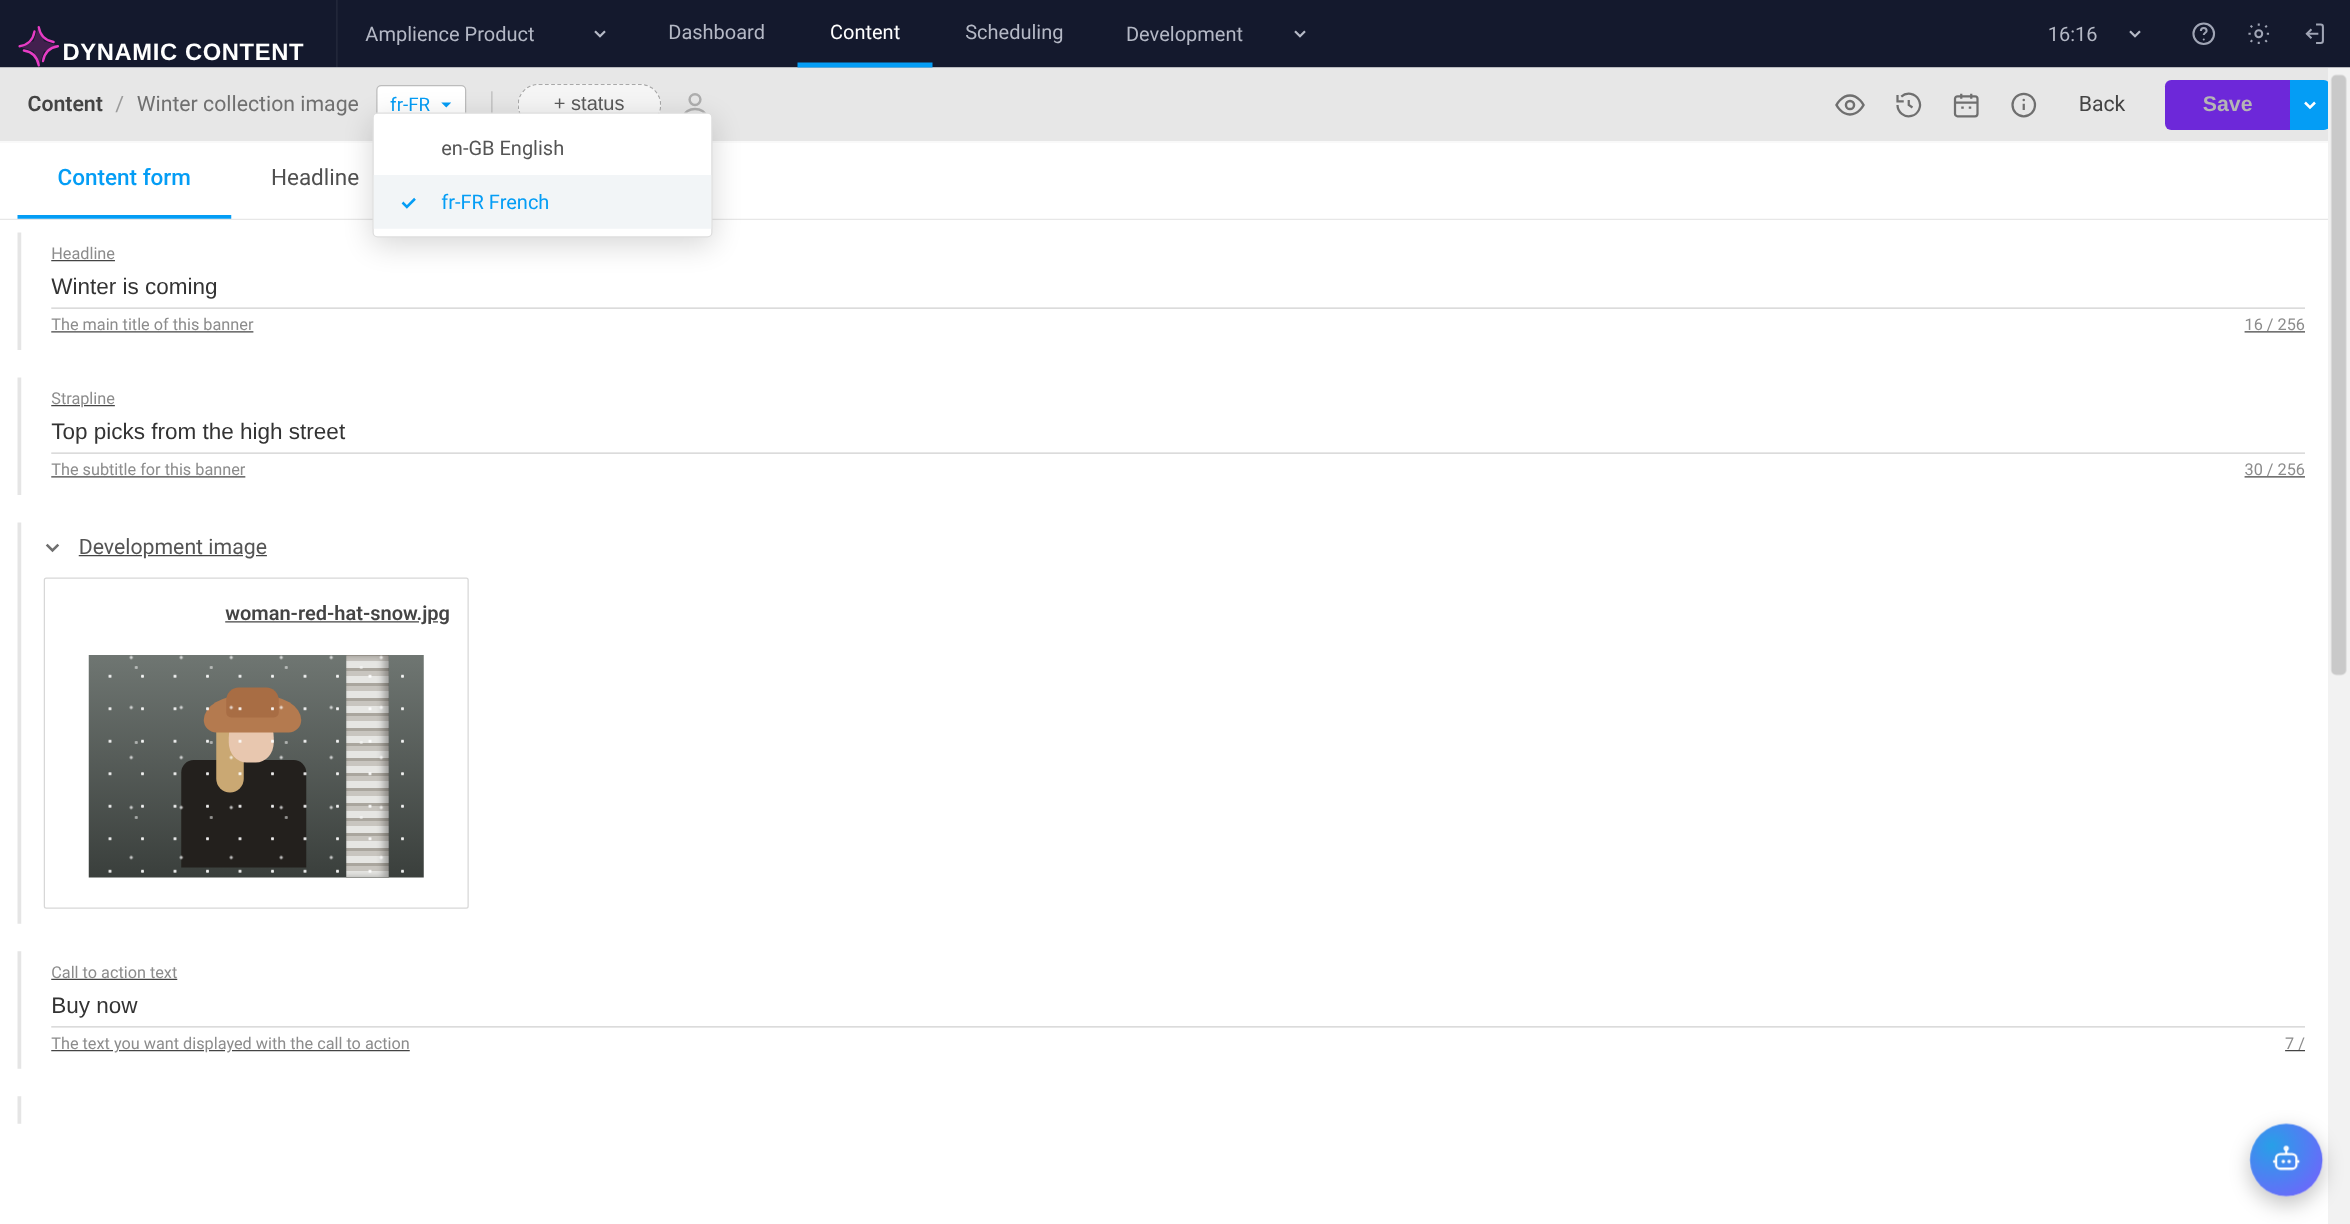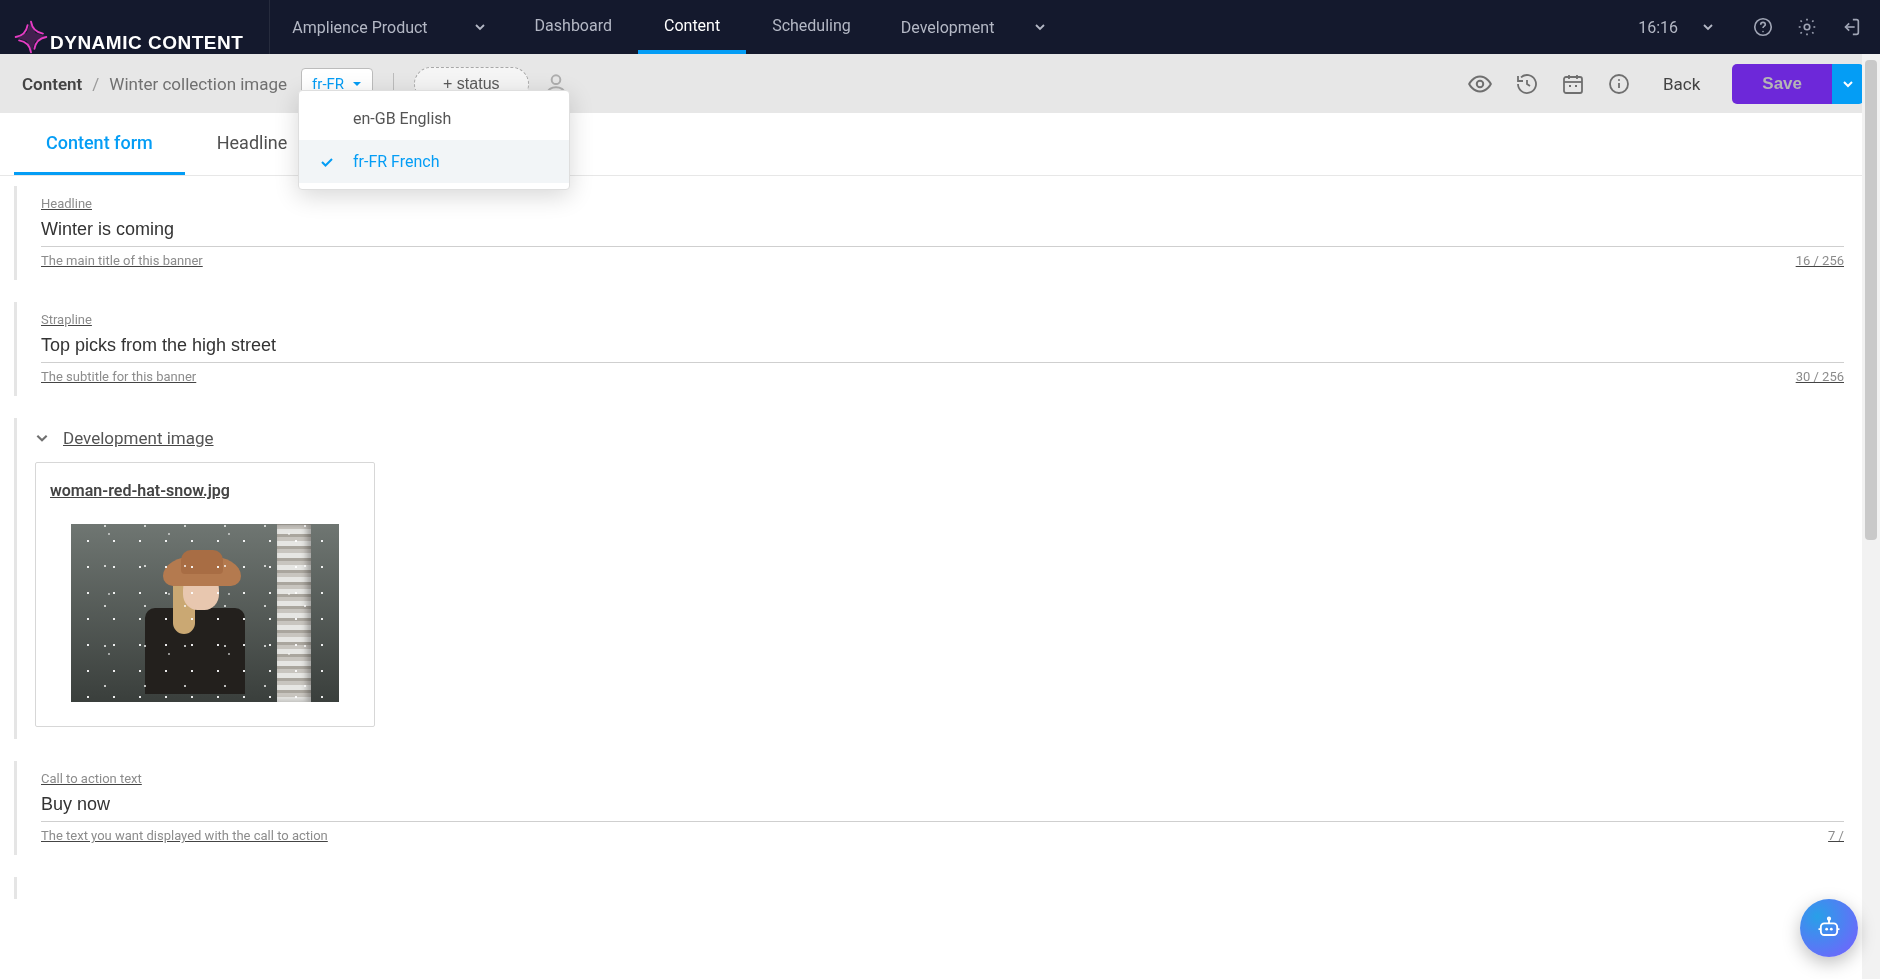--- a/index.html
+++ b/index.html
@@ -129,21 +129,21 @@
     width:100%; font-size:18px; padding:6px 0; border:none; border-bottom:1px solid #cfcfcf; outline:none;
     background:transparent; color:#333;
   }
   .field-meta { display:flex; justify-content:space-between; margin-top:6px; font-size:13px; color:#8c8c8c; }
 
   .section-block { border-left:3px solid #e5e5e5; padding:10px 0 12px 18px; margin-bottom:22px; }
   .section-header { display:flex; align-items:center; gap:14px; font-size:17px; color:#555; cursor:pointer; margin-bottom:14px; }
 
   .image-card {
     width:340px; border:1px solid #d7d7d7; border-radius:2px; padding:18px 14px 24px; background:#fff;
-    display:flex; flex-direction:column; gap:24px;
+    display:flex; flex-direction:column; gap:24px;text-align:right;
   }
   .image-filename { font-size:16px; font-weight:600; color:#444; }
   .thumb-wrap { display:flex; justify-content:center; }
   .thumb {
     width:268px; height:178px; position:relative; overflow:hidden;
     background: linear-gradient(180deg,#6f7672,#3a3f3c);
   }
   .thumb .trunk {
     position:absolute; top:0; right:28px; width:34px; height:100%;
     background: repeating-linear-gradient(0deg,#e6e6e3 0 5px,#c8c5bf 5px 9px,#aaa69e 9px 12px);

